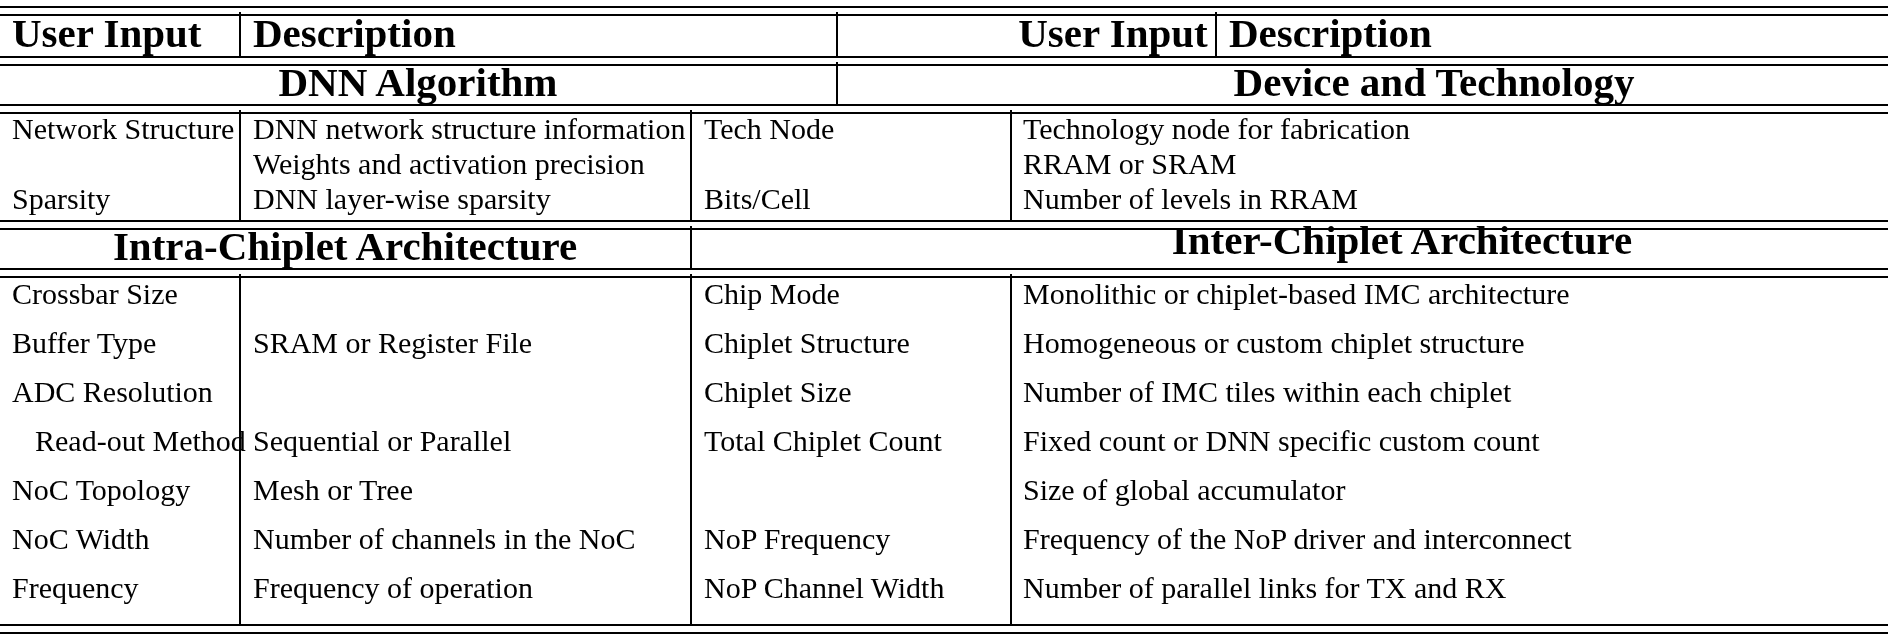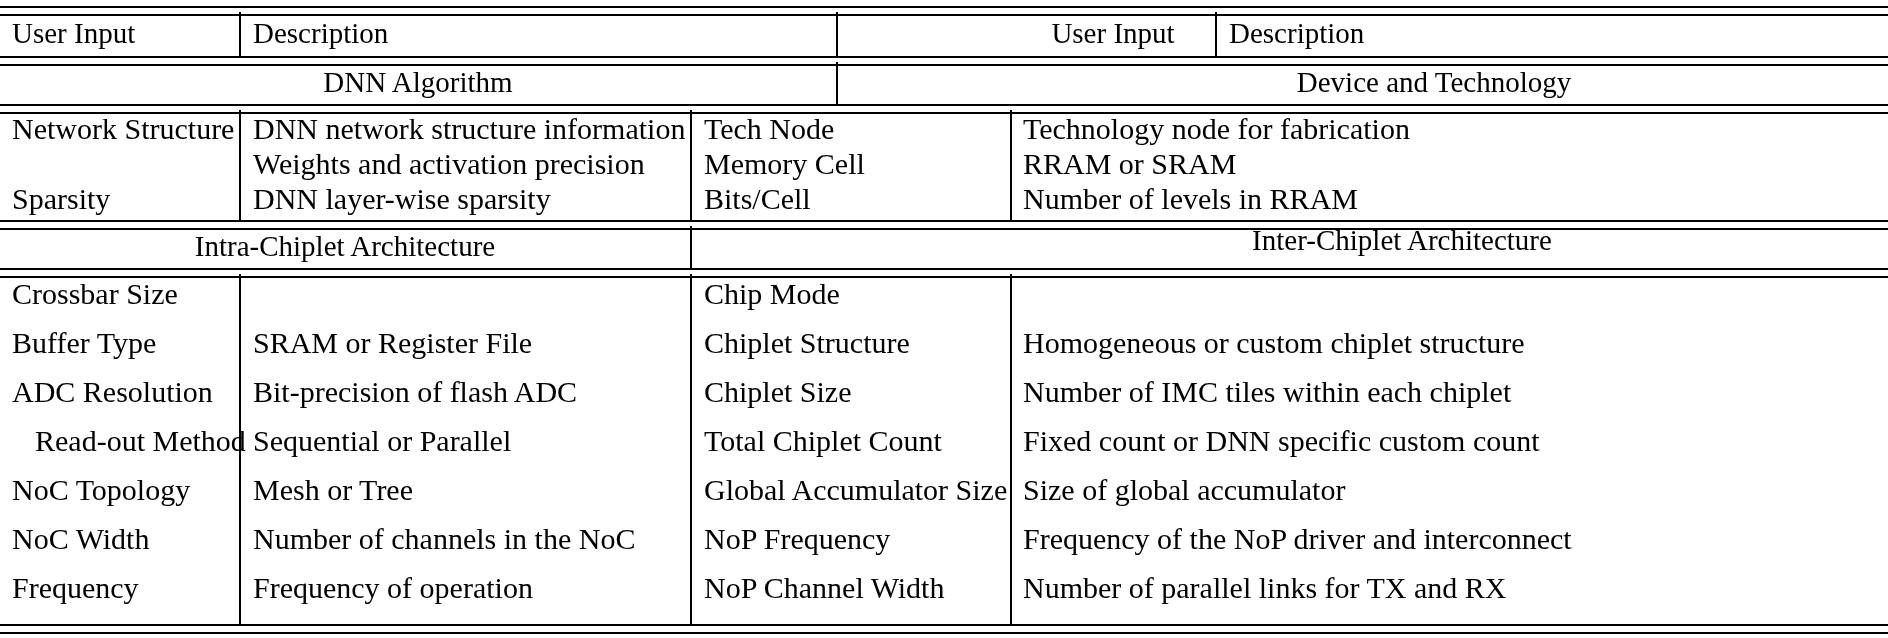--- a/index.html
+++ b/index.html
@@ -52,22 +52,22 @@
     height: 638px;
   }
 
   .txt {
     position: absolute;
     white-space: nowrap;
     font-size: 30px;
     line-height: 30px;
   }
   .txt.b {
-    font-weight: normal;
-    font-size: 29px;
+    font-weight: bold;
+    font-size: 41px;
   }
 </style>
 </head>
 <body>
 
 <div class="table-wrap">
 
   <div class="hrule double" style="top:6px;"></div>
   <div class="hrule double" style="top:56px;"></div>
   <div class="hrule double" style="top:104px;"></div>
@@ -102,53 +102,51 @@
     <div class="txt b" style="left:838px; top:67px; width:1192px; text-align:center;">Device and Technology</div>
 
     <div class="txt" style="left:12px;  top:114px;">Network Structure</div>
     <div class="txt" style="left:12px;  top:184px;">Sparsity</div>
 
     <div class="txt" style="left:253px; top:114px;">DNN network structure information</div>
     <div class="txt" style="left:253px; top:149px;">Weights and activation precision</div>
     <div class="txt" style="left:253px; top:184px;">DNN layer-wise sparsity</div>
 
     <div class="txt" style="left:704px; top:114px;">Tech Node</div>
-    <div class="txt" style="left:704px; top:149px;">Memory Cell</div>
     <div class="txt" style="left:704px; top:184px;">Bits/Cell</div>
 
     <div class="txt" style="left:1023px;top:114px;">Technology node for fabrication</div>
     <div class="txt" style="left:1023px;top:149px;">RRAM or SRAM</div>
     <div class="txt" style="left:1023px;top:184px;">Number of levels in RRAM</div>
 
     <div class="txt b" style="left:0px;   top:231px; width:690px; text-align:center;">Intra-Chiplet Architecture</div>
     <div class="txt b" style="left:692px; top:225px; width:1420px; text-align:center;">Inter-Chiplet Architecture</div>
 
     <div class="txt" style="left:12px; top:279px;">Crossbar Size</div>
     <div class="txt" style="left:12px; top:328px;">Buffer Type</div>
     <div class="txt" style="left:12px; top:377px;">ADC Resolution</div>
     <div class="txt" style="left:12px; top:426px;margin-left:23px;">Read-out Method</div>
     <div class="txt" style="left:12px; top:475px;">NoC Topology</div>
     <div class="txt" style="left:12px; top:524px;">NoC Width</div>
     <div class="txt" style="left:12px; top:573px;">Frequency</div>
 
     <div class="txt" style="left:253px; top:328px;">SRAM or Register File</div>
-    <div class="txt" style="left:253px; top:377px;">Bit-precision of flash ADC</div>
     <div class="txt" style="left:253px; top:426px;">Sequential or Parallel</div>
     <div class="txt" style="left:253px; top:475px;">Mesh or Tree</div>
     <div class="txt" style="left:253px; top:524px;">Number of channels in the NoC</div>
     <div class="txt" style="left:253px; top:573px;">Frequency of operation</div>
 
     <div class="txt" style="left:704px; top:279px;">Chip Mode</div>
     <div class="txt" style="left:704px; top:328px;">Chiplet Structure</div>
     <div class="txt" style="left:704px; top:377px;">Chiplet Size</div>
     <div class="txt" style="left:704px; top:426px;">Total Chiplet Count</div>
-    <div class="txt" style="left:704px; top:475px;">Global Accumulator Size</div>
     <div class="txt" style="left:704px; top:524px;">NoP Frequency</div>
     <div class="txt" style="left:704px; top:573px;">NoP Channel Width</div>
 
+    <div class="txt" style="left:1023px; top:279px;">Monolithic or chiplet-based IMC architecture</div>
     <div class="txt" style="left:1023px; top:328px;">Homogeneous or custom chiplet structure</div>
     <div class="txt" style="left:1023px; top:377px;">Number of IMC tiles within each chiplet</div>
     <div class="txt" style="left:1023px; top:426px;">Fixed count or DNN specific custom count</div>
     <div class="txt" style="left:1023px; top:475px;">Size of global accumulator</div>
     <div class="txt" style="left:1023px; top:524px;">Frequency of the NoP driver and interconnect</div>
     <div class="txt" style="left:1023px; top:573px;">Number of parallel links for TX and RX</div>
 
   </div>
 </div>
 

